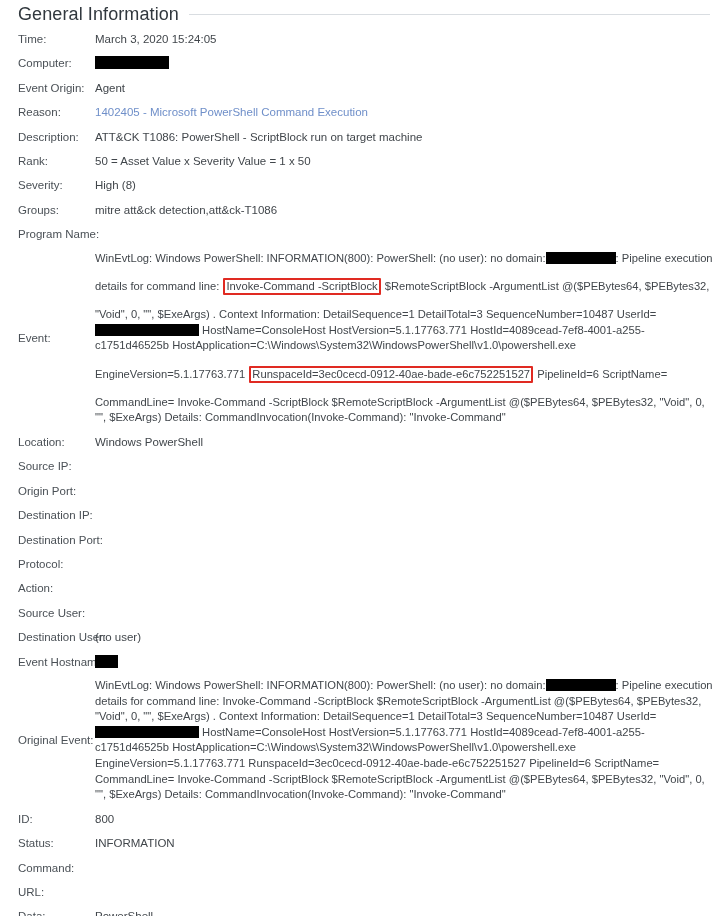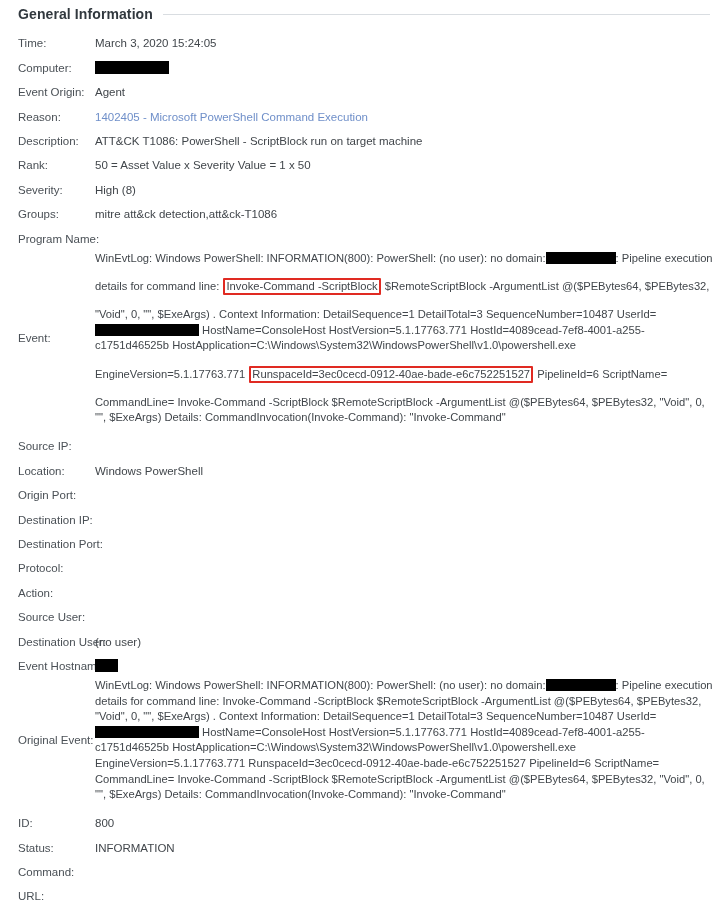--- a/index.html
+++ b/index.html
@@ -19,42 +19,42 @@
 
   
   .section-header {
     display: flex;
     align-items: center;
     padding: 6px 8px 0 18px;
     height: 22px;
     box-sizing: border-box;
   }
   .section-title {
-    font-size: 14px;
-    font-weight: bold;
+    font-size: 18px;
+    font-weight: normal;
     color: #31383e;
     white-space: nowrap;
     letter-spacing: 0.1px;
   }
   .section-rule {
     flex: 1 1 auto;
     height: 1px;
     background: #d9dde1;
     margin-left: 10px;
     margin-right: 2px;
   }
 
   
   .fields {
     padding: 0 0 0 0;
     margin-top: 5px;
   }
   .row {
     display: flex;
-    align-items: flex-end;
+    align-items: flex-start;
     min-height: 24.4px;
   }
   .label {
     width: 95px;
     flex: 0 0 95px;
     padding-left: 18px;
     box-sizing: border-box;
     color: #4a5056;
     font-size: 11.5px;
     line-height: 15px;
@@ -170,27 +170,27 @@
     <div class="label">Program Name:</div>
     <div class="value empty"></div>
   </div>
 
   <div class="row tall row-event">
     <div class="label">Event:</div>
     <div class="value eventtext"><span>WinEvtLog: Windows PowerShell: INFORMATION(800): PowerShell: (no user): no domain:</span><span class="redact w-domain"></span><span>: Pipeline execution details for command line:</span> <span class="hl">Invoke-Command -ScriptBlock</span> <span>$RemoteScriptBlock -ArgumentList @($PEBytes64, $PEBytes32, "Void", 0, "", $ExeArgs) . Context Information: DetailSequence=1 DetailTotal=3 SequenceNumber=10487 UserId=</span><span class="redact w-userid"></span> <span>HostName=ConsoleHost HostVersion=5.1.17763.771 HostId=4089cead-7ef8-4001-a255-c1751d46525b HostApplication=C:\Windows\System32\WindowsPowerShell\v1.0\powershell.exe EngineVersion=5.1.17763.771</span> <span class="hl">RunspaceId=3ec0cecd-0912-40ae-bade-e6c752251527</span> <span>PipelineId=6 ScriptName= CommandLine= Invoke-Command -ScriptBlock $RemoteScriptBlock -ArgumentList @($PEBytes64, $PEBytes32, "Void", 0, "", $ExeArgs) Details: CommandInvocation(Invoke-Command): "Invoke-Command"</span></div>
   </div>
 
   <div class="row">
-    <div class="label">Source IP:</div>
-    <div class="value empty"></div>
-  </div>
-
-  <div class="row">
     <div class="label">Location:</div>
     <div class="value">Windows PowerShell</div>
+  </div>
+
+  <div class="row">
+    <div class="label">Source IP:</div>
+    <div class="value empty"></div>
   </div>
 
   <div class="row">
     <div class="label">Origin Port:</div>
     <div class="value empty"></div>
   </div>
 
   <div class="row">
     <div class="label">Destination IP:</div>
     <div class="value empty"></div>

